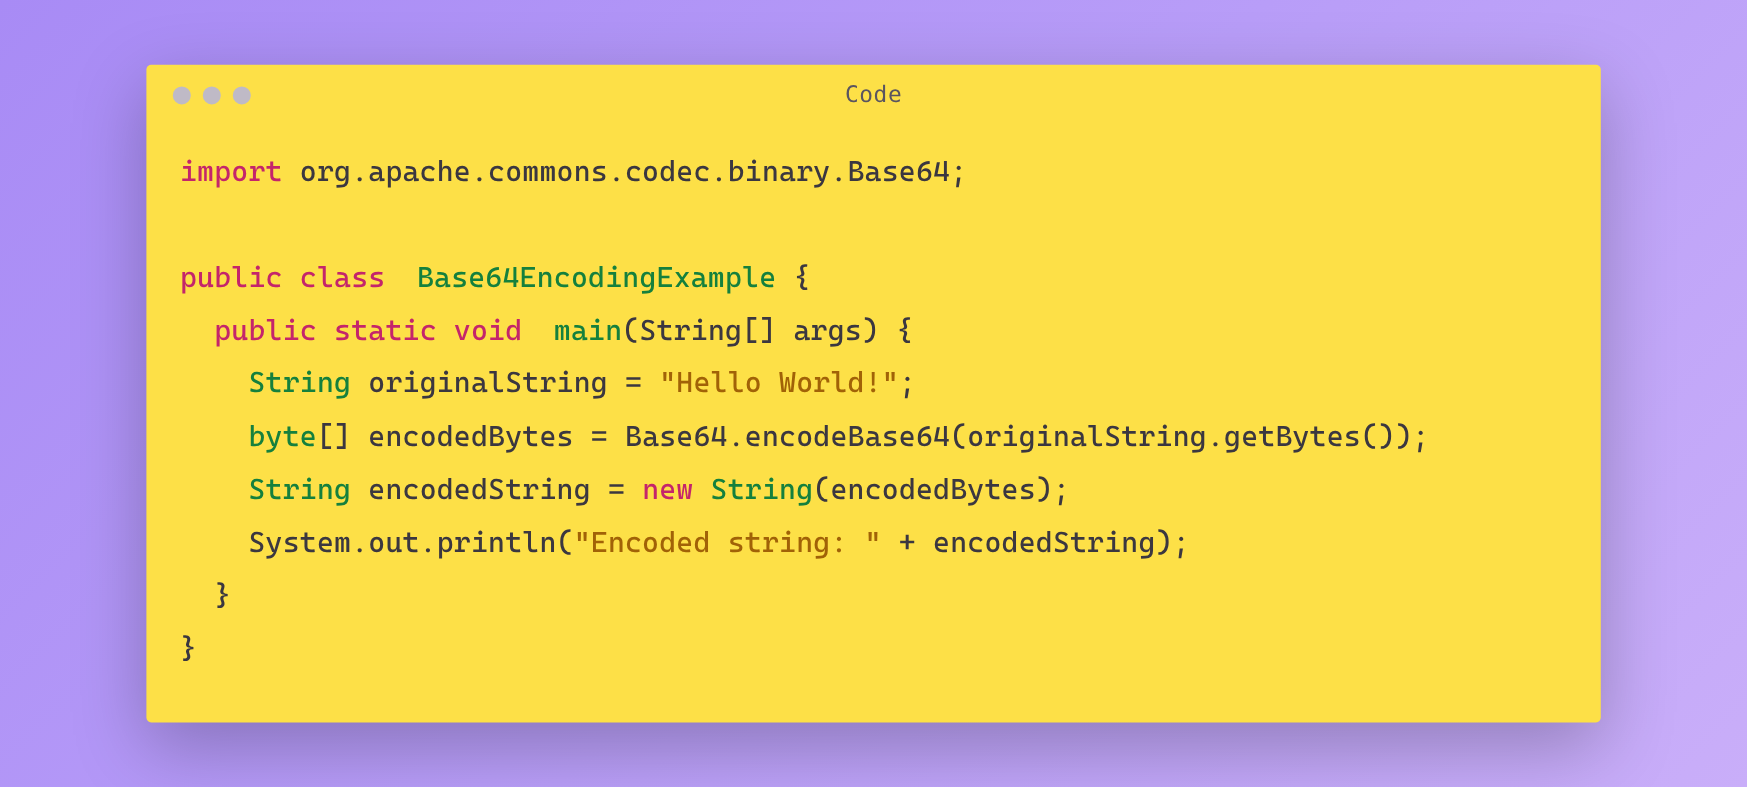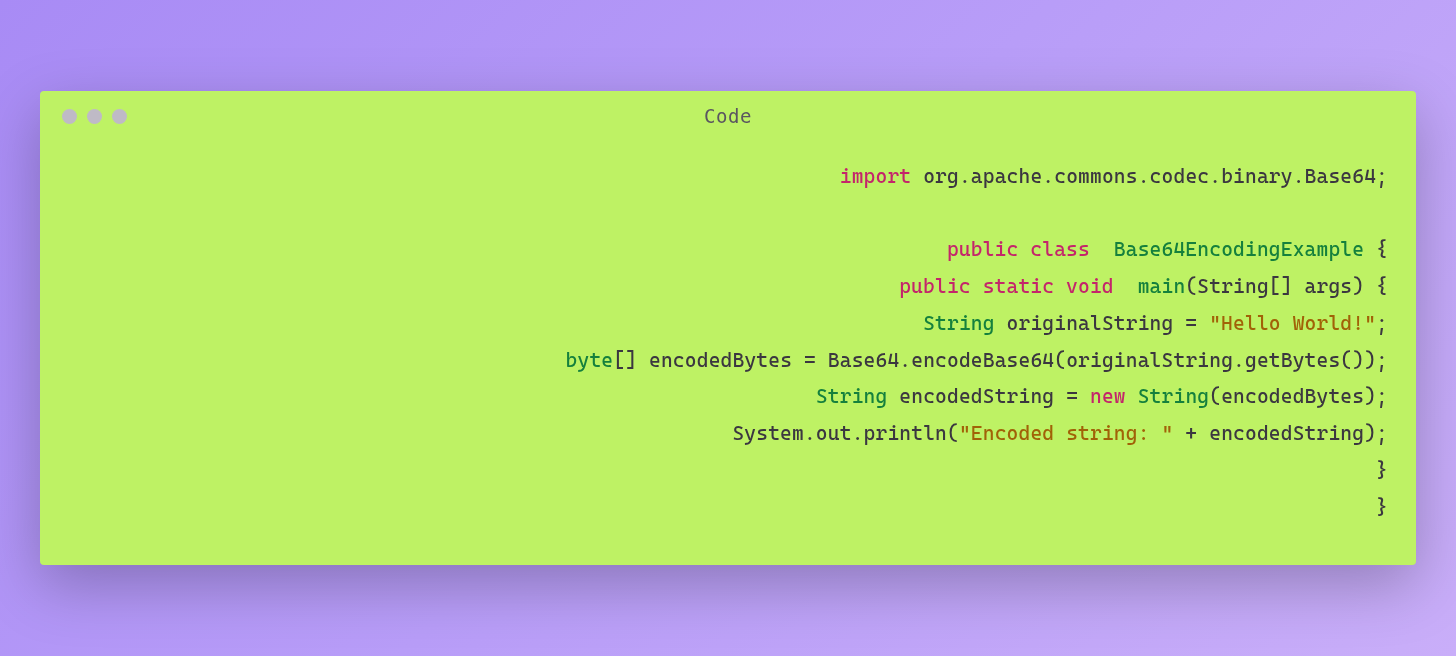--- a/index.html
+++ b/index.html
@@ -11,22 +11,22 @@
       width: 1456px;
       height: 656px;
       background: linear-gradient(135deg, #a88bf5 0%, #b89df8 50%, #c9aef9 100%);
       display: flex;
       align-items: center;
       justify-content: center;
       font-family: ui-monospace, 'SF Mono', Monaco, 'Cascadia Code', 'Roboto Mono', Consolas, monospace;
       overflow: hidden;
     }
     .window {
-      width: 1376px;
-      background: #bef264;
+      width: 1212px;
+      background: #fde047;
       border-radius: 4px;
       box-shadow: 0 20px 60px rgba(0,0,0,0.25);
       overflow: hidden;
     }
     .titlebar {
       display: flex;
       align-items: center;
       padding: 18px 22px 10px 22px;
       position: relative;
     }
@@ -46,27 +46,26 @@
       right: 0;
       text-align: center;
       font-family: ui-monospace, 'SF Mono', Monaco, Consolas, monospace;
       font-size: 19px;
       color: #5a5560;
       letter-spacing: 0.5px;
       pointer-events: none;
     }
     .code-area {
       padding: 24px 28px 40px 28px;
-      font-size: 20px;
+      font-size: 24px;
       line-height: 1.84;
       color: #3b3740;
       white-space: pre;
       font-family: ui-monospace, 'SF Mono', Monaco, 'Cascadia Code', Consolas, monospace;
       letter-spacing: 0.2px;
-      text-align: right;
     }
     .tok-kw    { color: #c4256b; }
     .tok-type  { color: #15803d; }
     .tok-ident { color: #15803d; margin-left: 12px; }
     .tok-str   { color: #a16207; }
     .tok-plain { color: #3b3740; }
   </style>
 </head>
 <body>
 

